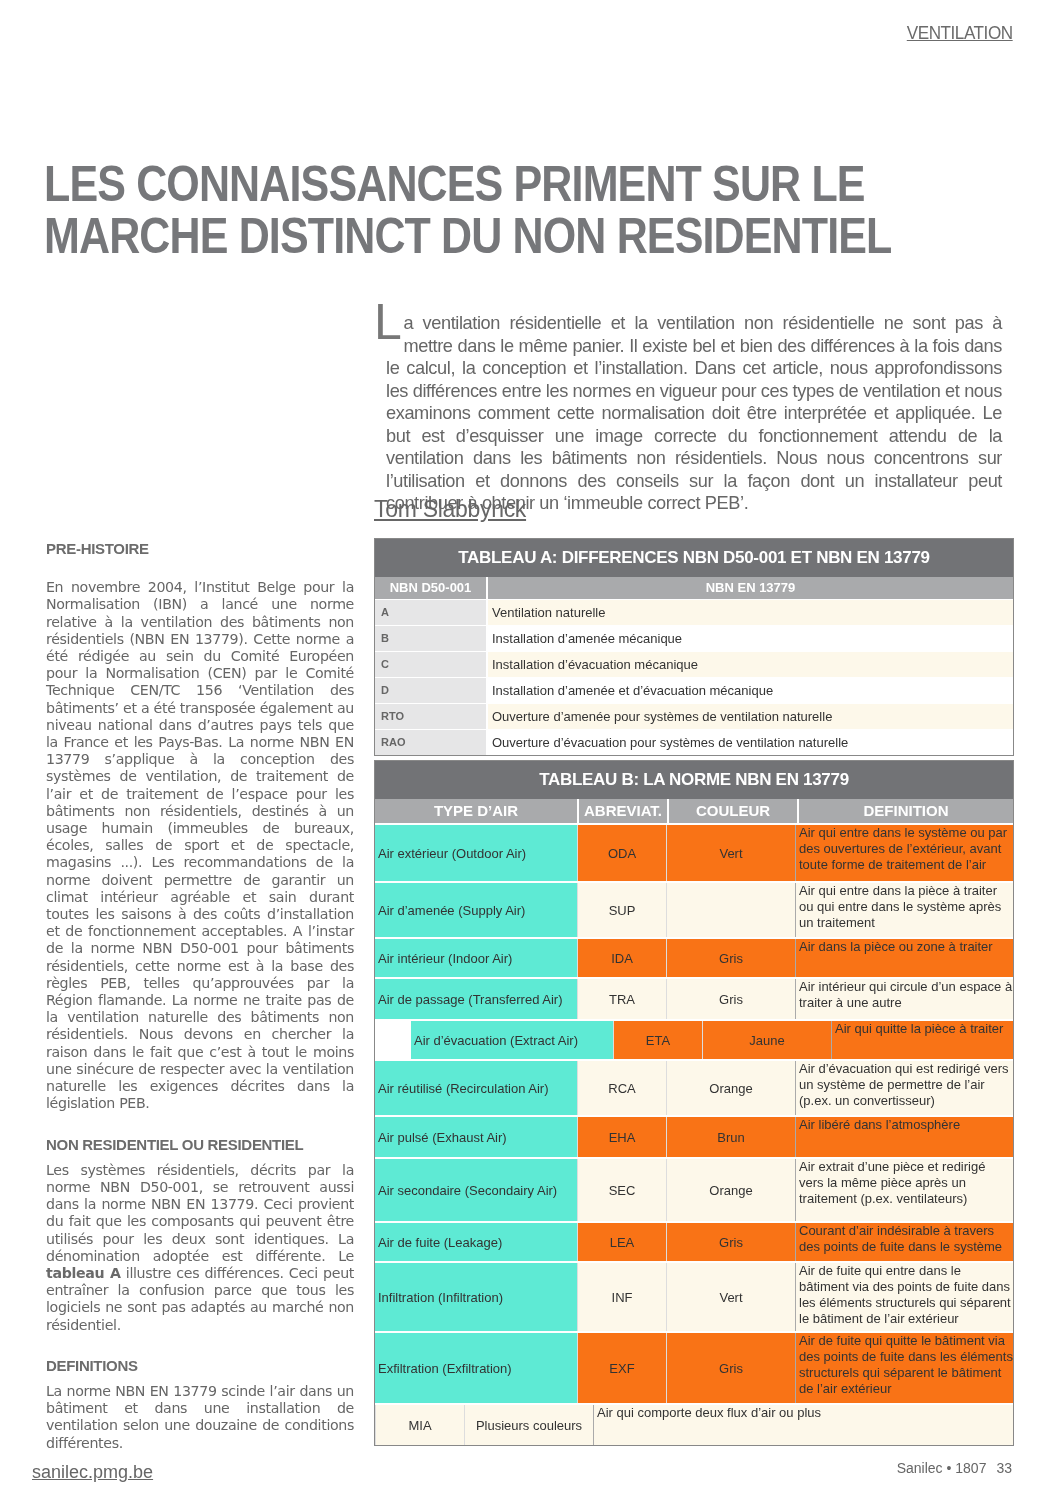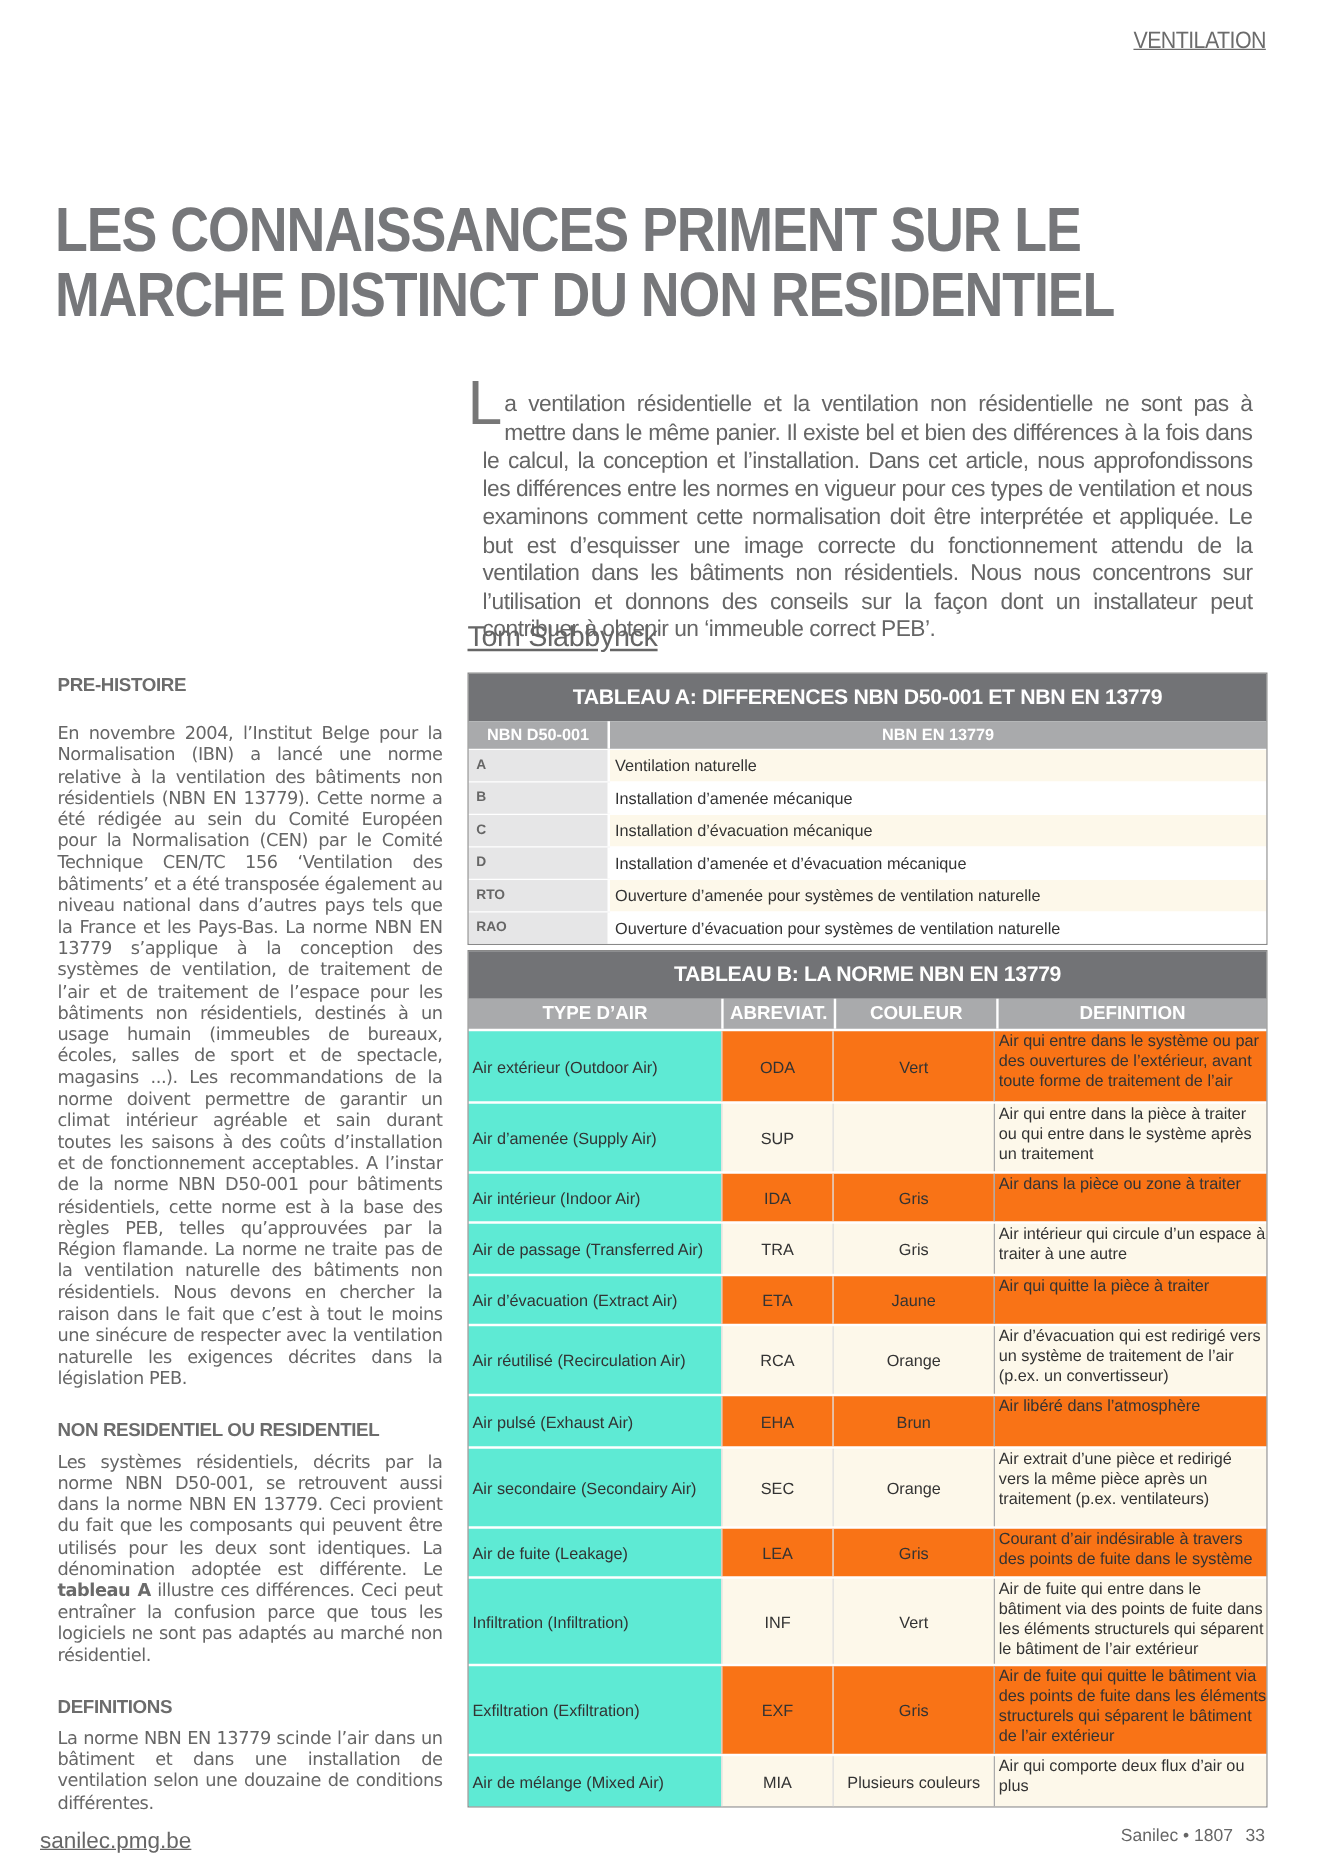--- a/index.html
+++ b/index.html
@@ -139,31 +139,31 @@
         <div class="w2">IDA</div>
         <div class="w3">Gris</div>
         <div class="w4">Air dans la pièce ou zone à traiter</div>
       </div>
       <div class="row even" style="height: 40px;">
         <div class="w1">Air de passage (Transferred Air)</div>
         <div class="w2">TRA</div>
         <div class="w3">Gris</div>
         <div class="w4">Air intérieur qui circule d’un espace à traiter à une autre</div>
       </div>
-      <div class="row odd" style="height: 38px;">
+      <div class="row odd" style="height: 38px; padding-left: 36px;">
         <div class="w1">Air d’évacuation (Extract Air)</div>
         <div class="w2">ETA</div>
         <div class="w3">Jaune</div>
         <div class="w4">Air qui quitte la pièce à traiter</div>
       </div>
       <div class="row even" style="height: 54px;">
         <div class="w1">Air réutilisé (Recirculation Air)</div>
         <div class="w2">RCA</div>
         <div class="w3">Orange</div>
-        <div class="w4">Air d’évacuation qui est redirigé vers un système de traitement de l’air (p.ex. un convertisseur)</div>
+        <div class="w4">Air d’évacuation qui est redirigé vers un système de permettre de l’air (p.ex. un convertisseur)</div>
       </div>
       <div class="row odd" style="height: 40px;">
         <div class="w1">Air pulsé (Exhaust Air)</div>
         <div class="w2">EHA</div>
         <div class="w3">Brun</div>
         <div class="w4">Air libéré dans l’atmosphère</div>
       </div>
       <div class="row even" style="height: 62px;">
         <div class="w1">Air secondaire (Secondairy Air)</div>
         <div class="w2">SEC</div>
@@ -182,21 +182,20 @@
         <div class="w3">Vert</div>
         <div class="w4">Air de fuite qui entre dans le bâtiment via des points de fuite dans les éléments structurels qui séparent le bâtiment de l’air extérieur</div>
       </div>
       <div class="row odd" style="height: 70px;">
         <div class="w1">Exfiltration (Exfiltration)</div>
         <div class="w2">EXF</div>
         <div class="w3">Gris</div>
         <div class="w4">Air de fuite qui quitte le bâtiment via des points de fuite dans les éléments structurels qui séparent le bâtiment de l’air extérieur</div>
       </div>
       <div class="row even" style="height: 40px;">
-        <div class="w1">Air de mélange (Mixed Air)</div>
         <div class="w2">MIA</div>
         <div class="w3">Plusieurs couleurs</div>
         <div class="w4">Air qui comporte deux flux d’air ou plus</div>
       </div>
     </div>
 </div>
 
 <div class="footer-url">sanilec.pmg.be</div>
 <div class="footer-right">
   <span>Sanilec • 1807</span><span class="pg">33</span>

